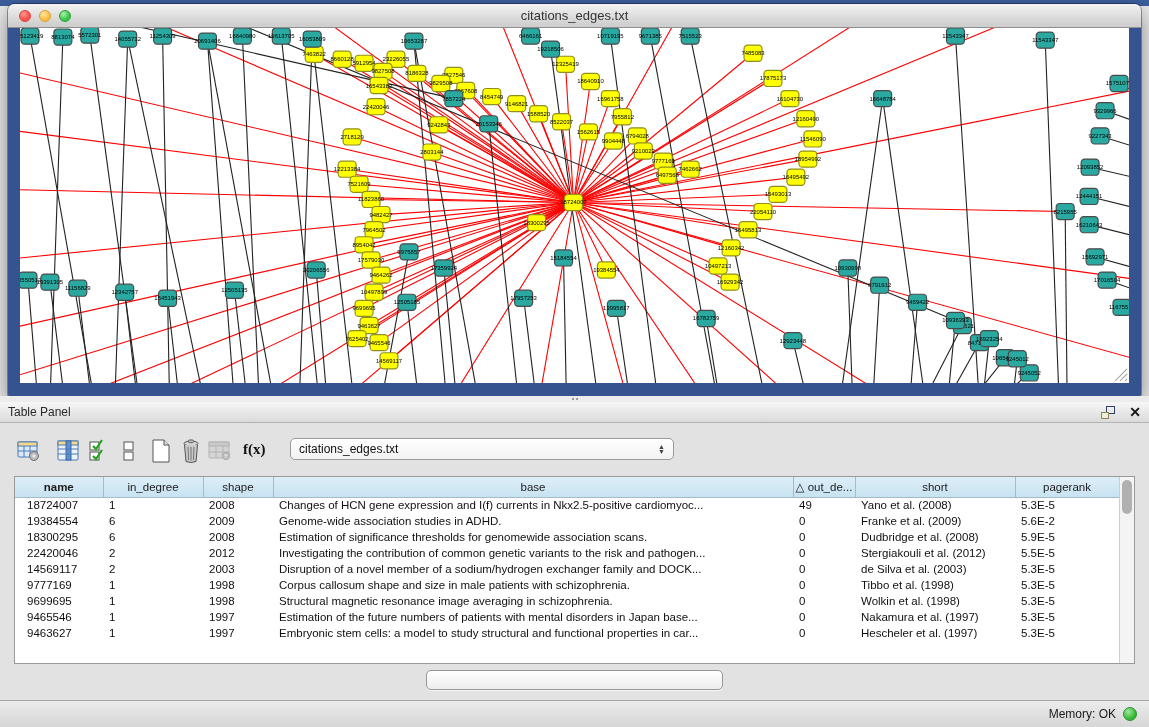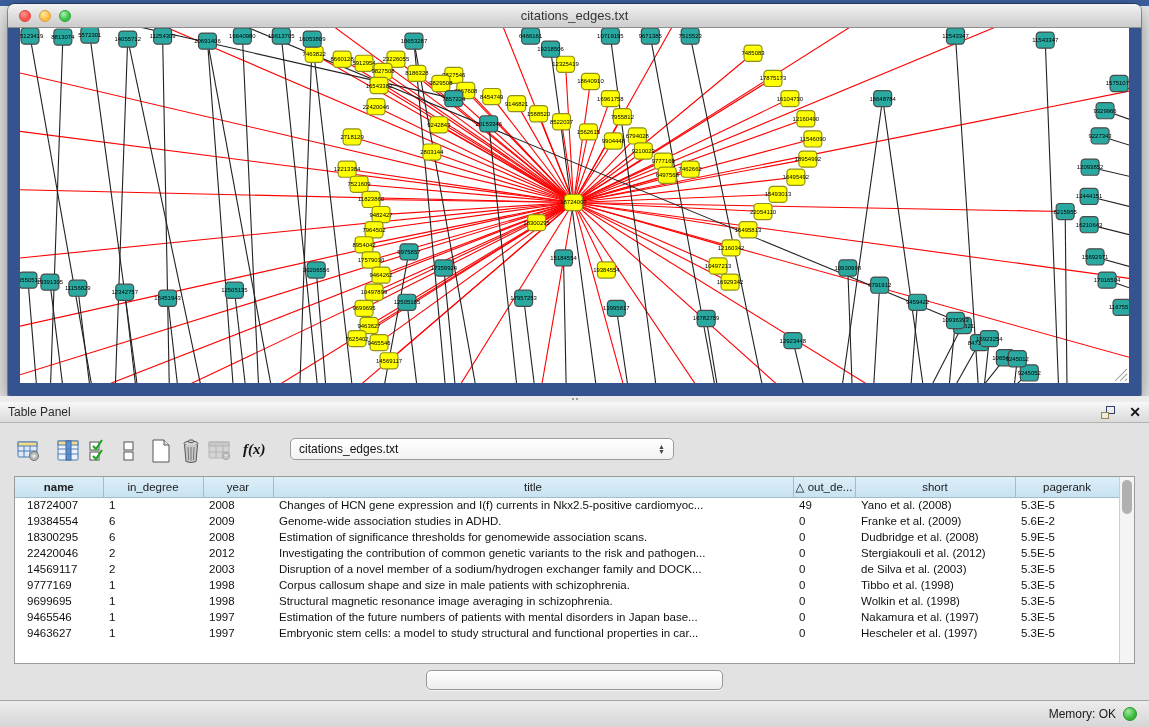--- a/index.html
+++ b/index.html
@@ -52,21 +52,21 @@
   .float-icon .sq1 { position:absolute; right:0; top:0; width:9px; height:8px; border:1px solid #33406e; background:transparent; }
   .float-icon .sq2 { position:absolute; left:0; bottom:0; width:8px; height:7px; border:1px solid #8f875a; background:#efedd9; }
   .close-icon { font-size:14px; font-weight:bold; color:#141414; line-height:13px; cursor:default; }
 
   .panel-body { position:relative; height:277px; background:#e2e2e2; }
 
   
   .tp-toolbar { position:absolute; left:0; top:12px; height:36px; width:100%; }
   .tbtn { position:absolute; top:2px; width:26px; height:28px; border:none; background:transparent; padding:0; }
   .tbtn svg { display:block; margin:auto; }
-  .fx-label { position:absolute; top:6px; left:243px; font-family:"Liberation Serif", serif; font-style:italic; font-weight:bold; font-size:15px; color:#111; }
+  .fx-label { position:absolute; top:6px; left:243px; font-family:"Liberation Serif", serif; font-weight:bold; font-size:15px; color:#111; }
   .net-select {
     position:absolute; left:290px; top:3px; width:384px; height:22px;
     background:linear-gradient(#ffffff,#f2f2f2);
     border:1px solid #9b9b9b; border-radius:5px;
     font-size:12px; color:#111; display:flex; align-items:center; padding:0 8px;
   }
   .net-select .val { flex:1; }
   .stepper { display:flex; flex-direction:column; align-items:center; line-height:5px; font-size:7px; color:#444; }
 
   
@@ -855,22 +855,22 @@
             <col class="c2">
             <col class="c3">
             <col class="c4">
             <col class="c5">
             <col class="c6">
           </colgroup>
         <thead>
             <tr id="tbl-head">
               <th>name</th>
               <th>in_degree</th>
-              <th>year</th>
-              <th>title</th>
+              <th>shape</th>
+              <th>base</th>
               <th>△ out_de...</th>
               <th>short</th>
               <th>pagerank</th>
             </tr>
           </thead>
         <tbody id="tbl-body">
             <tr>
               <td>18724007</td>
               <td>1</td>
               <td>2008</td>

